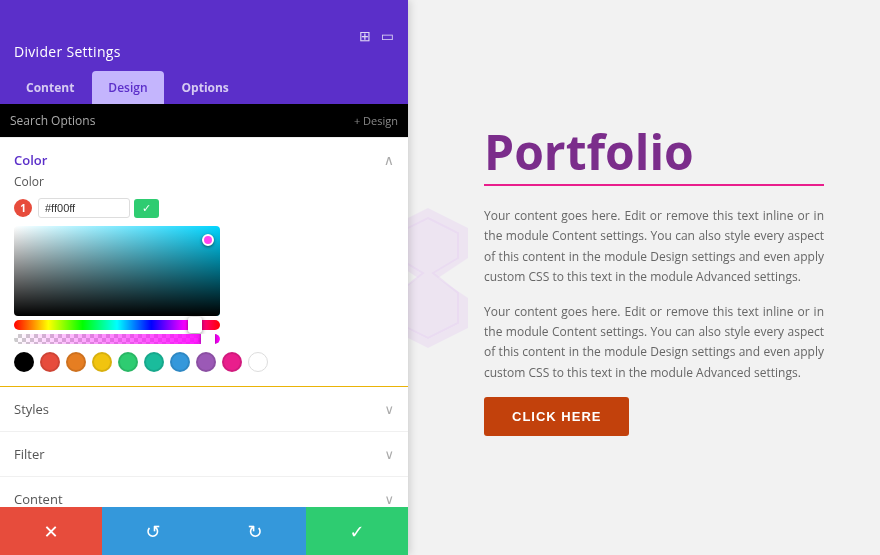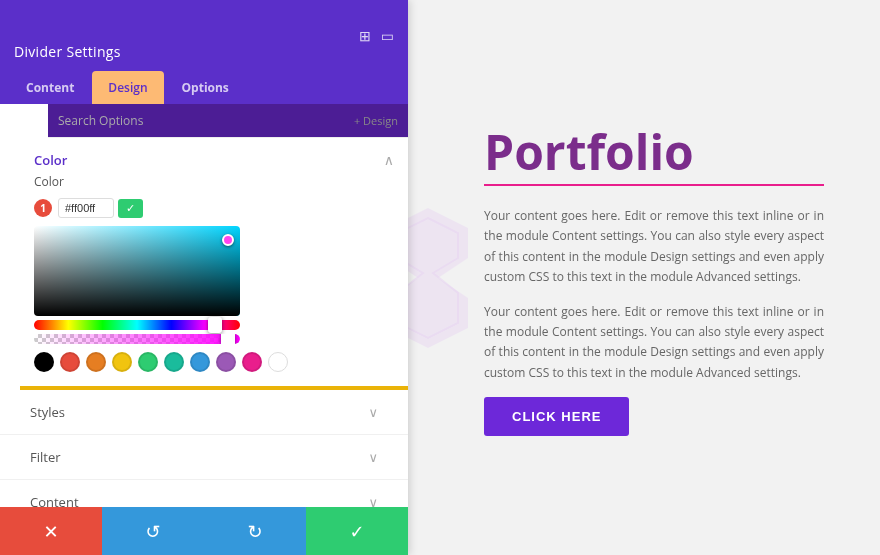--- a/index.html
+++ b/index.html
@@ -54,33 +54,32 @@
       padding: 8px 16px;
       font-size: 12px;
       color: rgba(255,255,255,0.75);
       cursor: pointer;
       border-radius: 4px 4px 0 0;
       transition: background 0.2s;
       font-weight: bold;
     }
 
     .panel-tab.active {
-      background: #fdba74;
+      background: #c4b5fd;
       color: #5b2fc9;
       font-weight: 600;
     }
 
     .search-bar {
       padding: 8px 10px;
       display: flex;
       align-items: center;
       justify-content: space-between;
       border-bottom: 1px solid #eee;
-      background: #4c1d95;
-      margin-left: 48px;
+      background: #000000;
     }
 
     .search-placeholder {
       font-size: 12px;
       color: #aaa;
     }
 
     .filter-btn {
       font-size: 11px;
       color: #888;
@@ -91,22 +90,21 @@
     }
 
     .panel-content {
       flex: 1;
       overflow-y: auto;
       background: #fff;
     }
 
     
     .section {
-      border-bottom: 4px solid #eab308;
-      margin-left: 20px;
+      border-bottom: 1px solid #eab308;
     }
 
     .color-section-content {
       padding: 0 14px 14px;
     }
 
     .color-label {
       font-size: 12px;
       color: #555;
       margin-bottom: 8px;
@@ -132,21 +130,21 @@
       font-weight: 700;
     }
 
     .hex-input {
       background: #fff;
       border: 1px solid #ddd;
       border-radius: 3px;
       padding: 3px 6px;
       font-size: 11px;
       color: #333;
-      width: 56px;
+      width: 92px;
     }
 
     .hex-confirm {
       background: #2ecc71;
       color: #fff;
       border: none;
       border-radius: 3px;
       padding: 3px 8px;
       font-size: 11px;
       cursor: pointer;
@@ -169,21 +167,21 @@
 
     
     .collapsed-section {
       border-bottom: 1px solid #f0f0f0;
     }
 
     .collapsed-header {
       display: flex;
       align-items: center;
       justify-content: space-between;
-      padding: 13px 30px;
+      padding: 13px 14px;
       cursor: pointer;
     }
 
     .collapsed-title {
       font-size: 13px;
       color: #555;
     }
 
     .collapsed-arrow {
       color: #aaa;
@@ -253,21 +251,21 @@
 
     .preview-text {
       font-size: 12px;
       color: #666;
       line-height: 1.7;
       text-align: justify;
       margin-bottom: 14px;
     }
 
     .click-here-btn {
-      background: #6d28d9;
+      background: #c2410c;
       color: #fff;
       border: none;
       padding: 12px 28px;
       font-size: 13px;
       font-weight: 700;
       border-radius: 3px;
       cursor: pointer;
       letter-spacing: 1px;
     }
 

